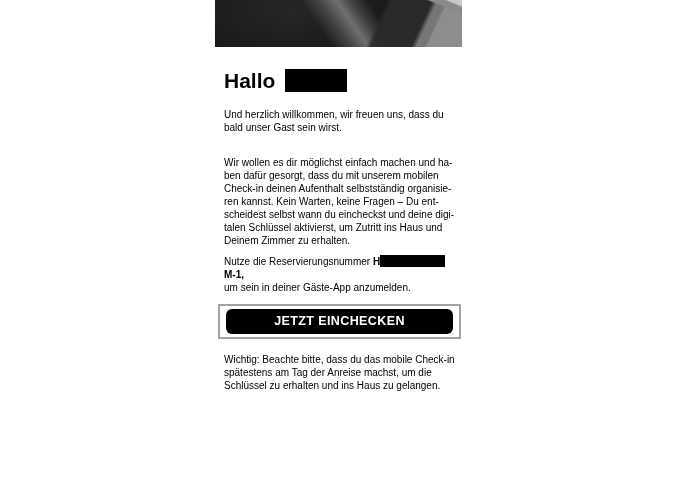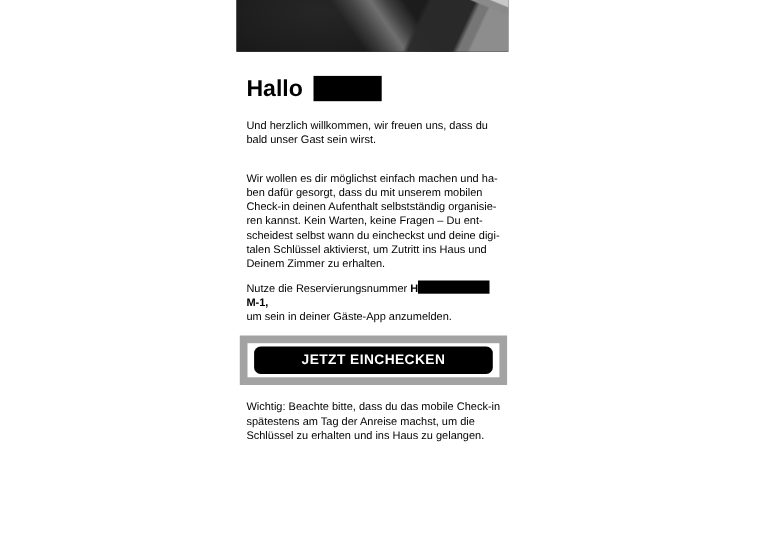--- a/index.html
+++ b/index.html
@@ -51,21 +51,21 @@
   .redact-resnum {
     display: inline-block;
     width: 65px; height: 12px;
     background: #000;
     vertical-align: -2px;
   }
   .gap-lg { margin-top: 14px; }
   .gap-md { margin-top: 8px; }
   
   .annotation-box {
-    border: 7px solid #a3a3a3;
+    border: 2px solid #a3a3a3;
     margin: 10px 1px 0 3px;
     padding: 3px 6px;
     background: transparent;
   }
   
   .btn {
     display: block;
     width: 100%;
     font-family: "Liberation Sans", sans-serif;
     font-weight: bold;

